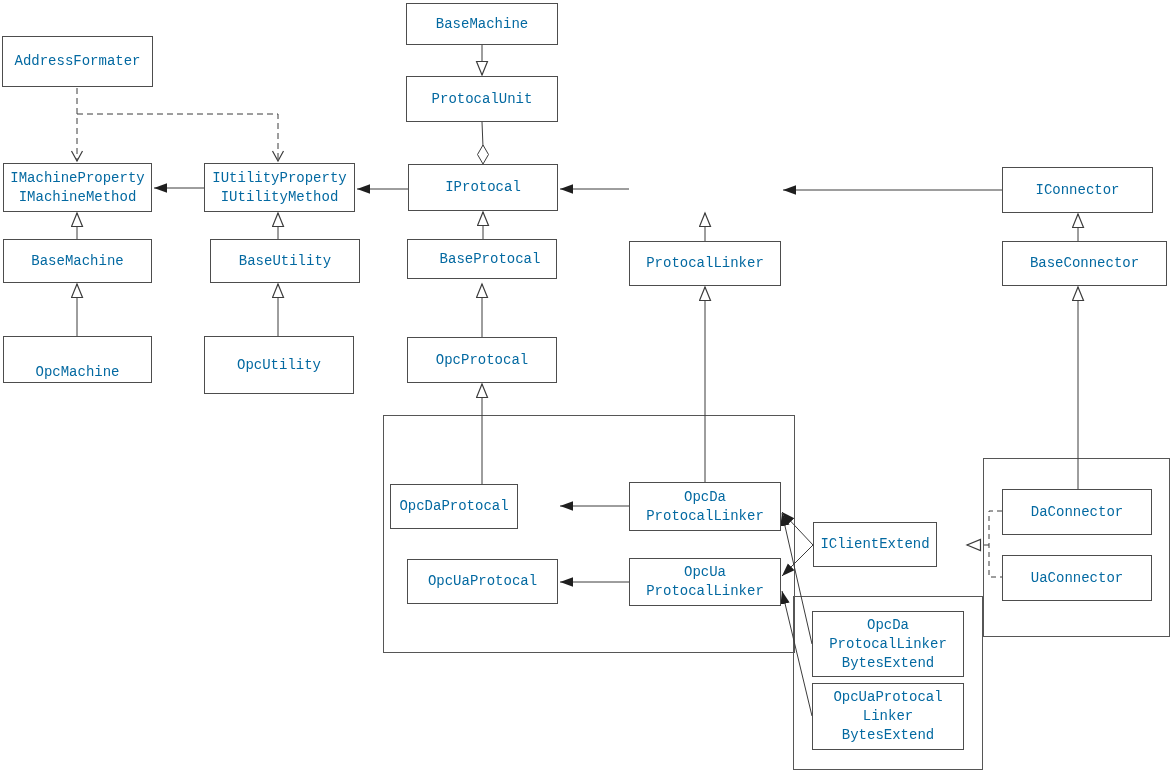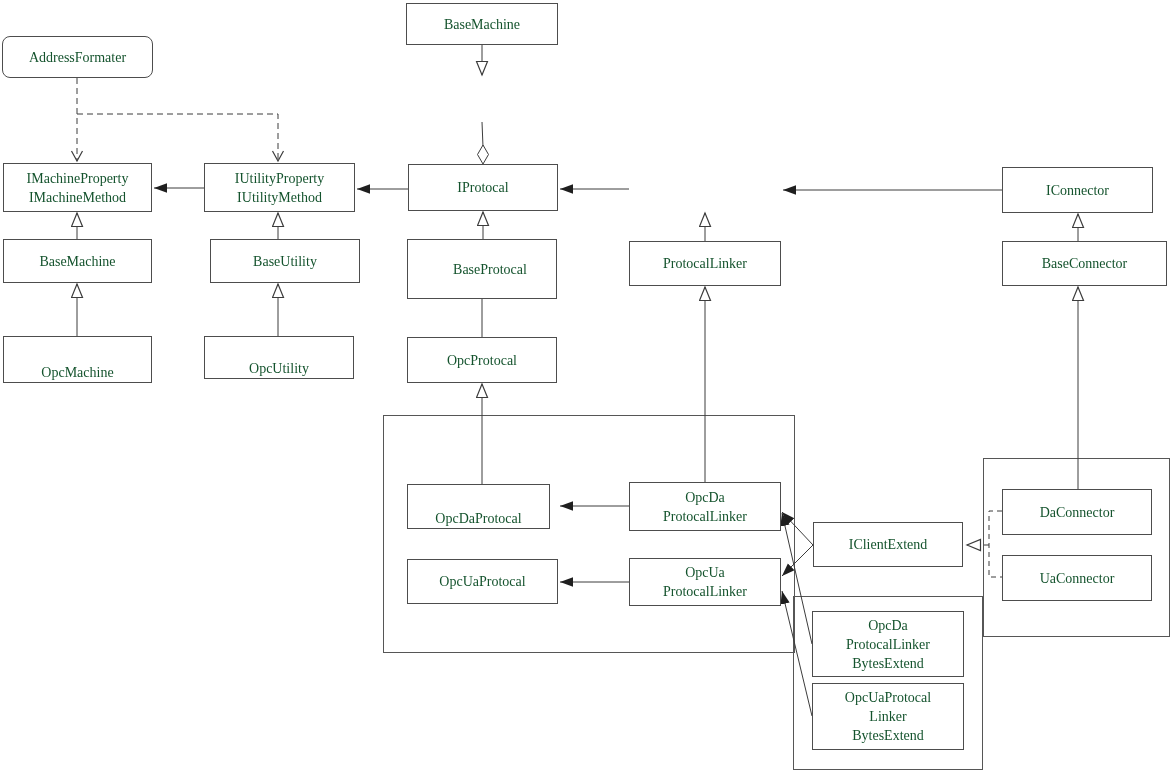--- a/index.html
+++ b/index.html
@@ -10,23 +10,22 @@
   }
   .group-box{
     position:absolute;border:1px solid #565656;background:transparent;
     box-sizing:border-box;z-index:1;
   }
   svg.wires{position:absolute;left:0;top:0;z-index:2;}
   .node{
     position:absolute;background:#ffffff;border:1px solid #4d4d4d;
     box-sizing:border-box;z-index:3;
     display:flex;flex-direction:column;align-items:center;justify-content:center;
-    font-size:14px;line-height:19px;color:#14532d;text-align:center;
+    font-size:14px;line-height:19px;color:#0369a1;text-align:center;
     white-space:nowrap;
-    font-family:Liberation Serif, serif;
   }
   .node span{display:block;}
 </style>
 </head>
 <body>
 
 <div class="stage">
 
   <div class="group-box" style="left:383px;top:415px;width:412px;height:238px;"></div>
   <div class="group-box" style="left:983px;top:458px;width:187px;height:179px;"></div>
@@ -79,22 +78,25 @@
 
       <path d="M1002,511 L989,511 L989,577 L1002,577" stroke-dasharray="5 4"></path>
       <line x1="989" y1="545" x2="967" y2="545" stroke-dasharray="5 4" marker-end="url(#tri)"></line>
     </g>
   </svg>
 
   <div class="node" style="left:406px;top:3px;width:152px;height:42px;">
     <span>BaseMachine</span>
   </div>
 
+  <div class="node" style="left:406px;top:76px;width:152px;height:46px;">
+    <span>ProtocalUnit</span>
+  </div>
 
-  <div class="node" style="left:2px;top:36px;width:151px;height:42px;border-radius:8px;">
+  <div class="node" style="left:2px;top:36px;width:151px;height:51px;">
     <span>AddressFormater</span>
   </div>
 
   <div class="node" style="left:3px;top:163px;width:149px;height:49px;">
     <span>IMachineProperty</span>
     <span>IMachineMethod</span>
   </div>
 
   <div class="node" style="left:204px;top:163px;width:151px;height:49px;">
     <span>IUtilityProperty</span>
@@ -111,63 +113,63 @@
   </div>
 
   <div class="node" style="left:3px;top:239px;width:149px;height:44px;">
     <span>BaseMachine</span>
   </div>
 
   <div class="node" style="left:210px;top:239px;width:150px;height:44px;">
     <span>BaseUtility</span>
   </div>
 
-  <div class="node" style="left:407px;top:239px;width:150px;height:60px;padding-left:16px;">
+  <div class="node" style="left:407px;top:239px;width:150px;height:40px;padding-left:16px;">
     <span>BaseProtocal</span>
   </div>
 
   <div class="node" style="left:629px;top:241px;width:152px;height:45px;">
     <span>ProtocalLinker</span>
   </div>
 
   <div class="node" style="left:1002px;top:241px;width:165px;height:45px;">
     <span>BaseConnector</span>
   </div>
 
   <div class="node" style="left:3px;top:336px;width:149px;height:47px;justify-content:flex-end;">
     <span>OpcMachine</span>
   </div>
 
-  <div class="node" style="left:204px;top:336px;width:150px;height:43px;justify-content:flex-end;">
+  <div class="node" style="left:204px;top:336px;width:150px;height:58px;">
     <span>OpcUtility</span>
   </div>
 
   <div class="node" style="left:407px;top:337px;width:150px;height:46px;">
     <span>OpcProtocal</span>
   </div>
 
-  <div class="node" style="left:407px;top:484px;width:143px;height:45px;justify-content:flex-end;">
+  <div class="node" style="left:390px;top:484px;width:128px;height:45px;">
     <span>OpcDaProtocal</span>
   </div>
 
   <div class="node" style="left:407px;top:559px;width:151px;height:45px;">
     <span>OpcUaProtocal</span>
   </div>
 
   <div class="node" style="left:629px;top:482px;width:152px;height:49px;">
     <span>OpcDa</span>
     <span>ProtocalLinker</span>
   </div>
 
   <div class="node" style="left:629px;top:558px;width:152px;height:48px;">
     <span>OpcUa</span>
     <span>ProtocalLinker</span>
   </div>
 
-  <div class="node" style="left:813px;top:522px;width:150px;height:45px;">
+  <div class="node" style="left:813px;top:522px;width:124px;height:45px;">
     <span>IClientExtend</span>
   </div>
 
   <div class="node" style="left:1002px;top:489px;width:150px;height:46px;">
     <span>DaConnector</span>
   </div>
 
   <div class="node" style="left:1002px;top:555px;width:150px;height:46px;">
     <span>UaConnector</span>
   </div>

